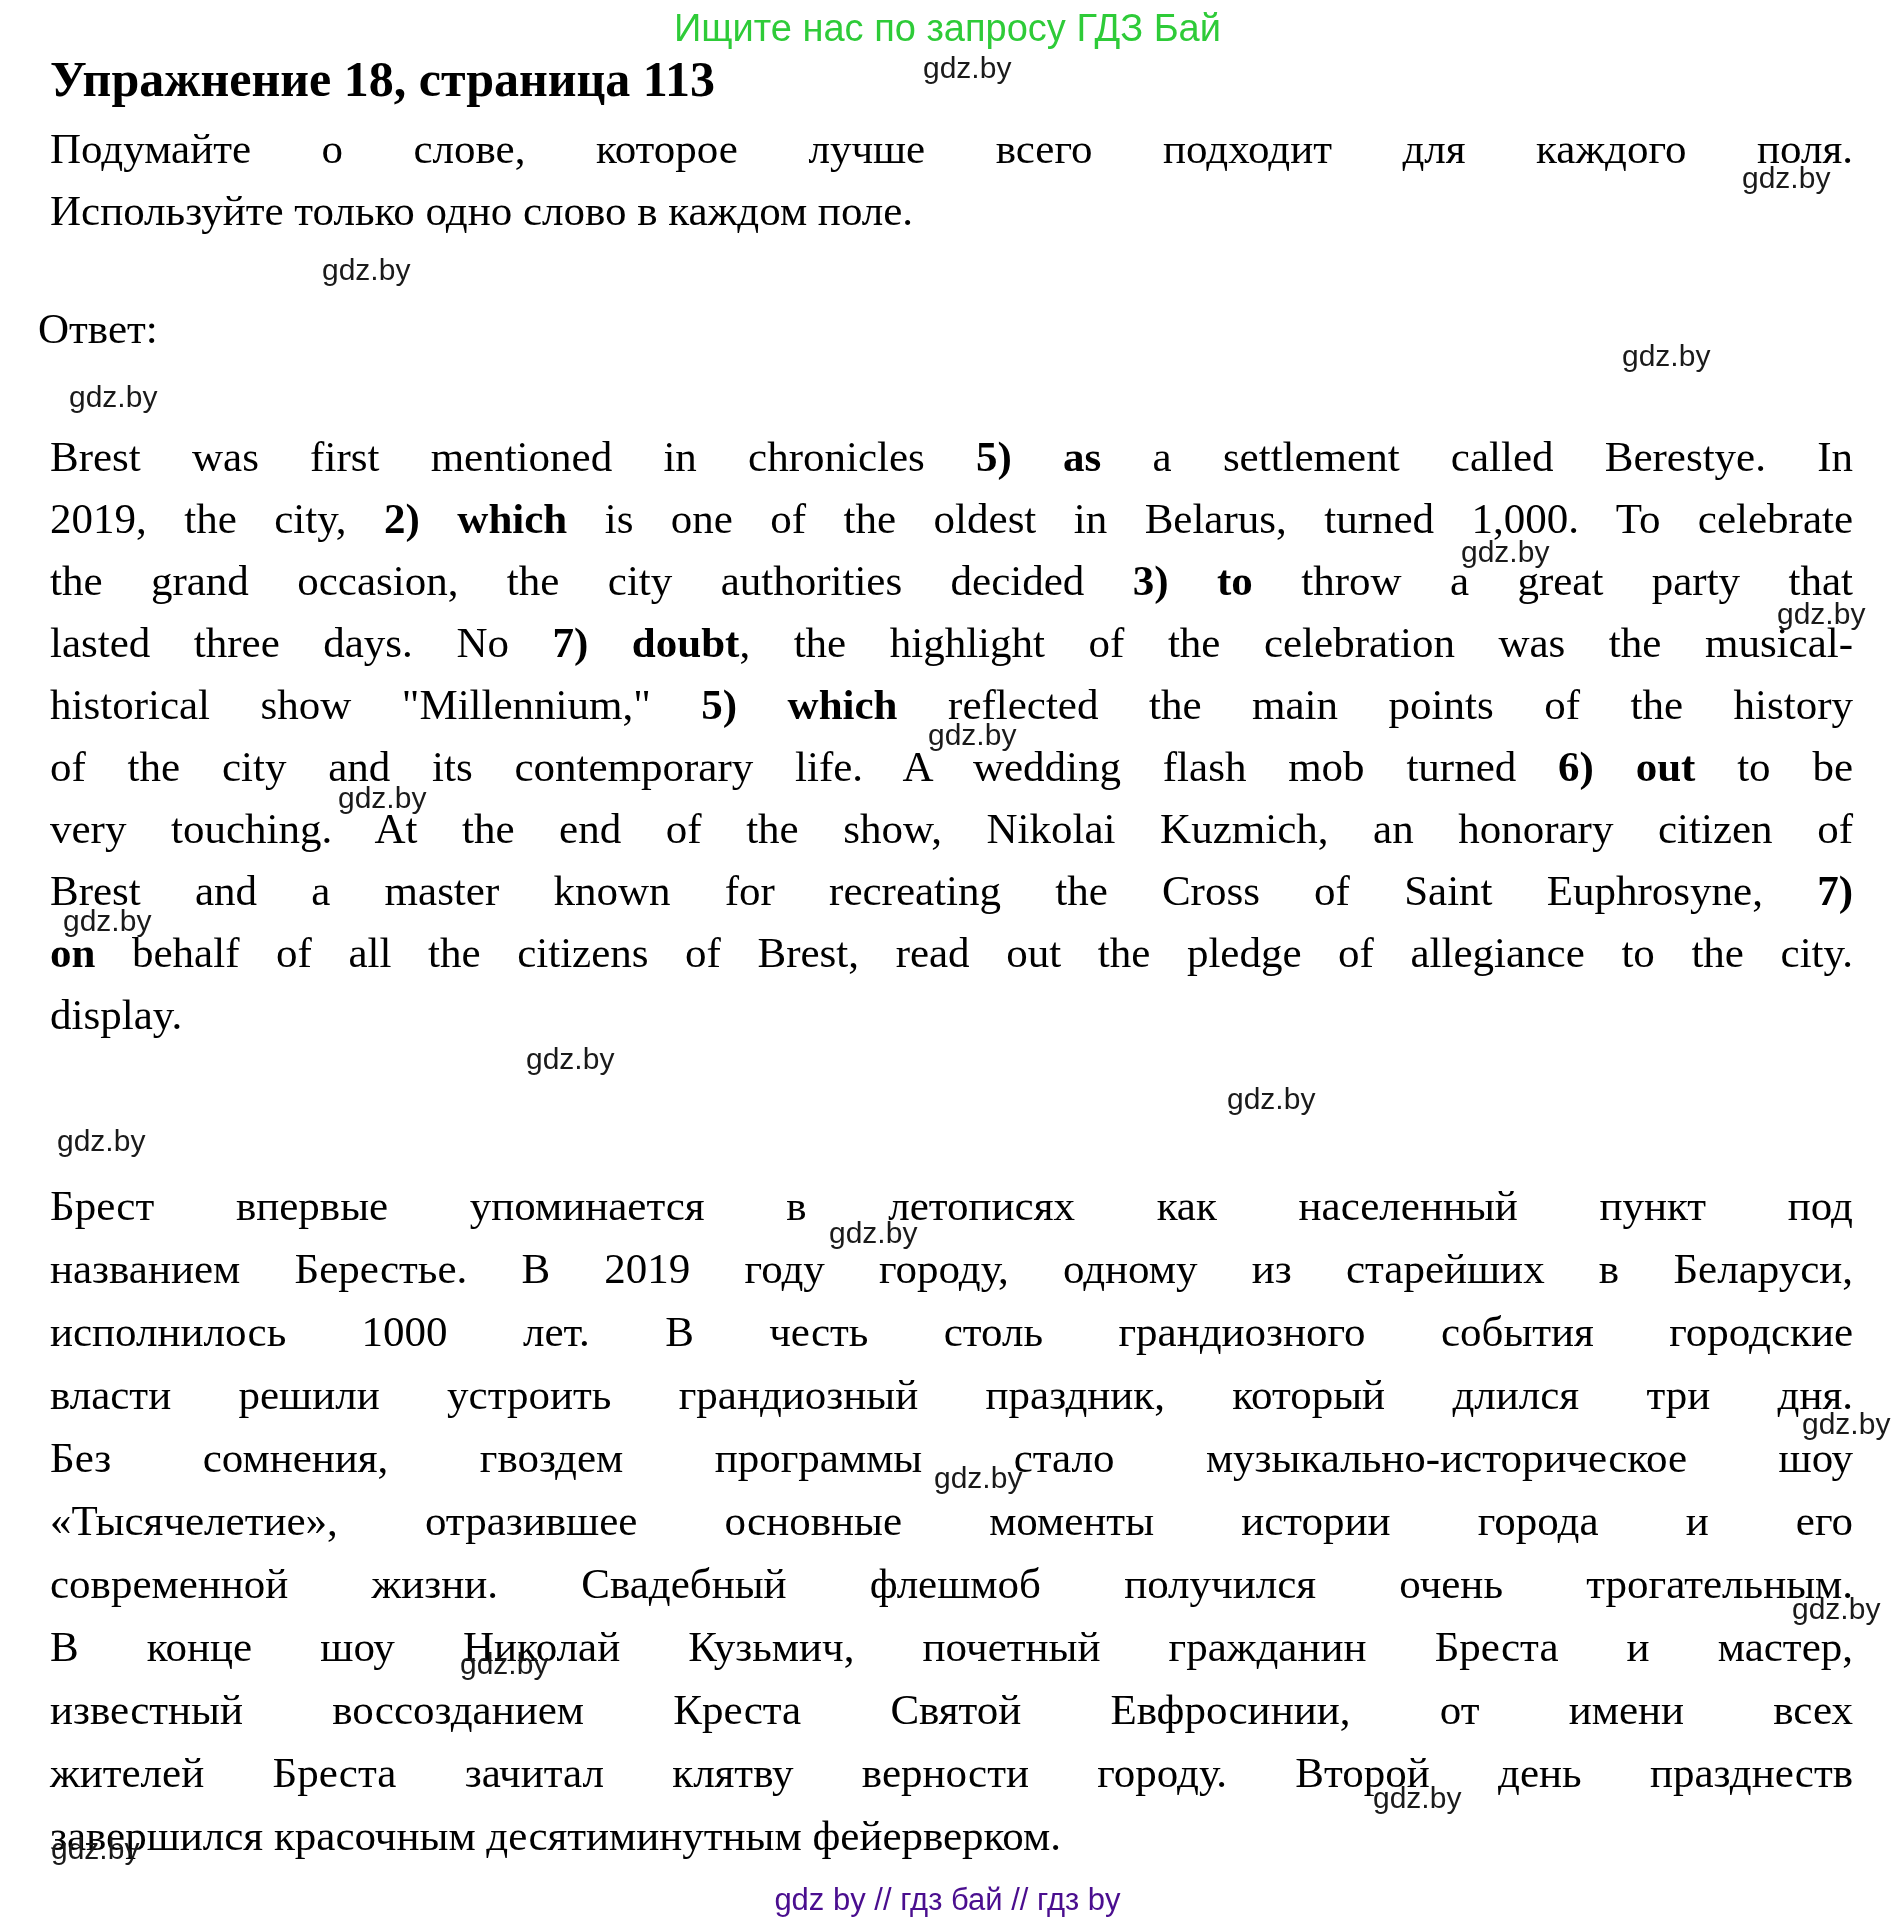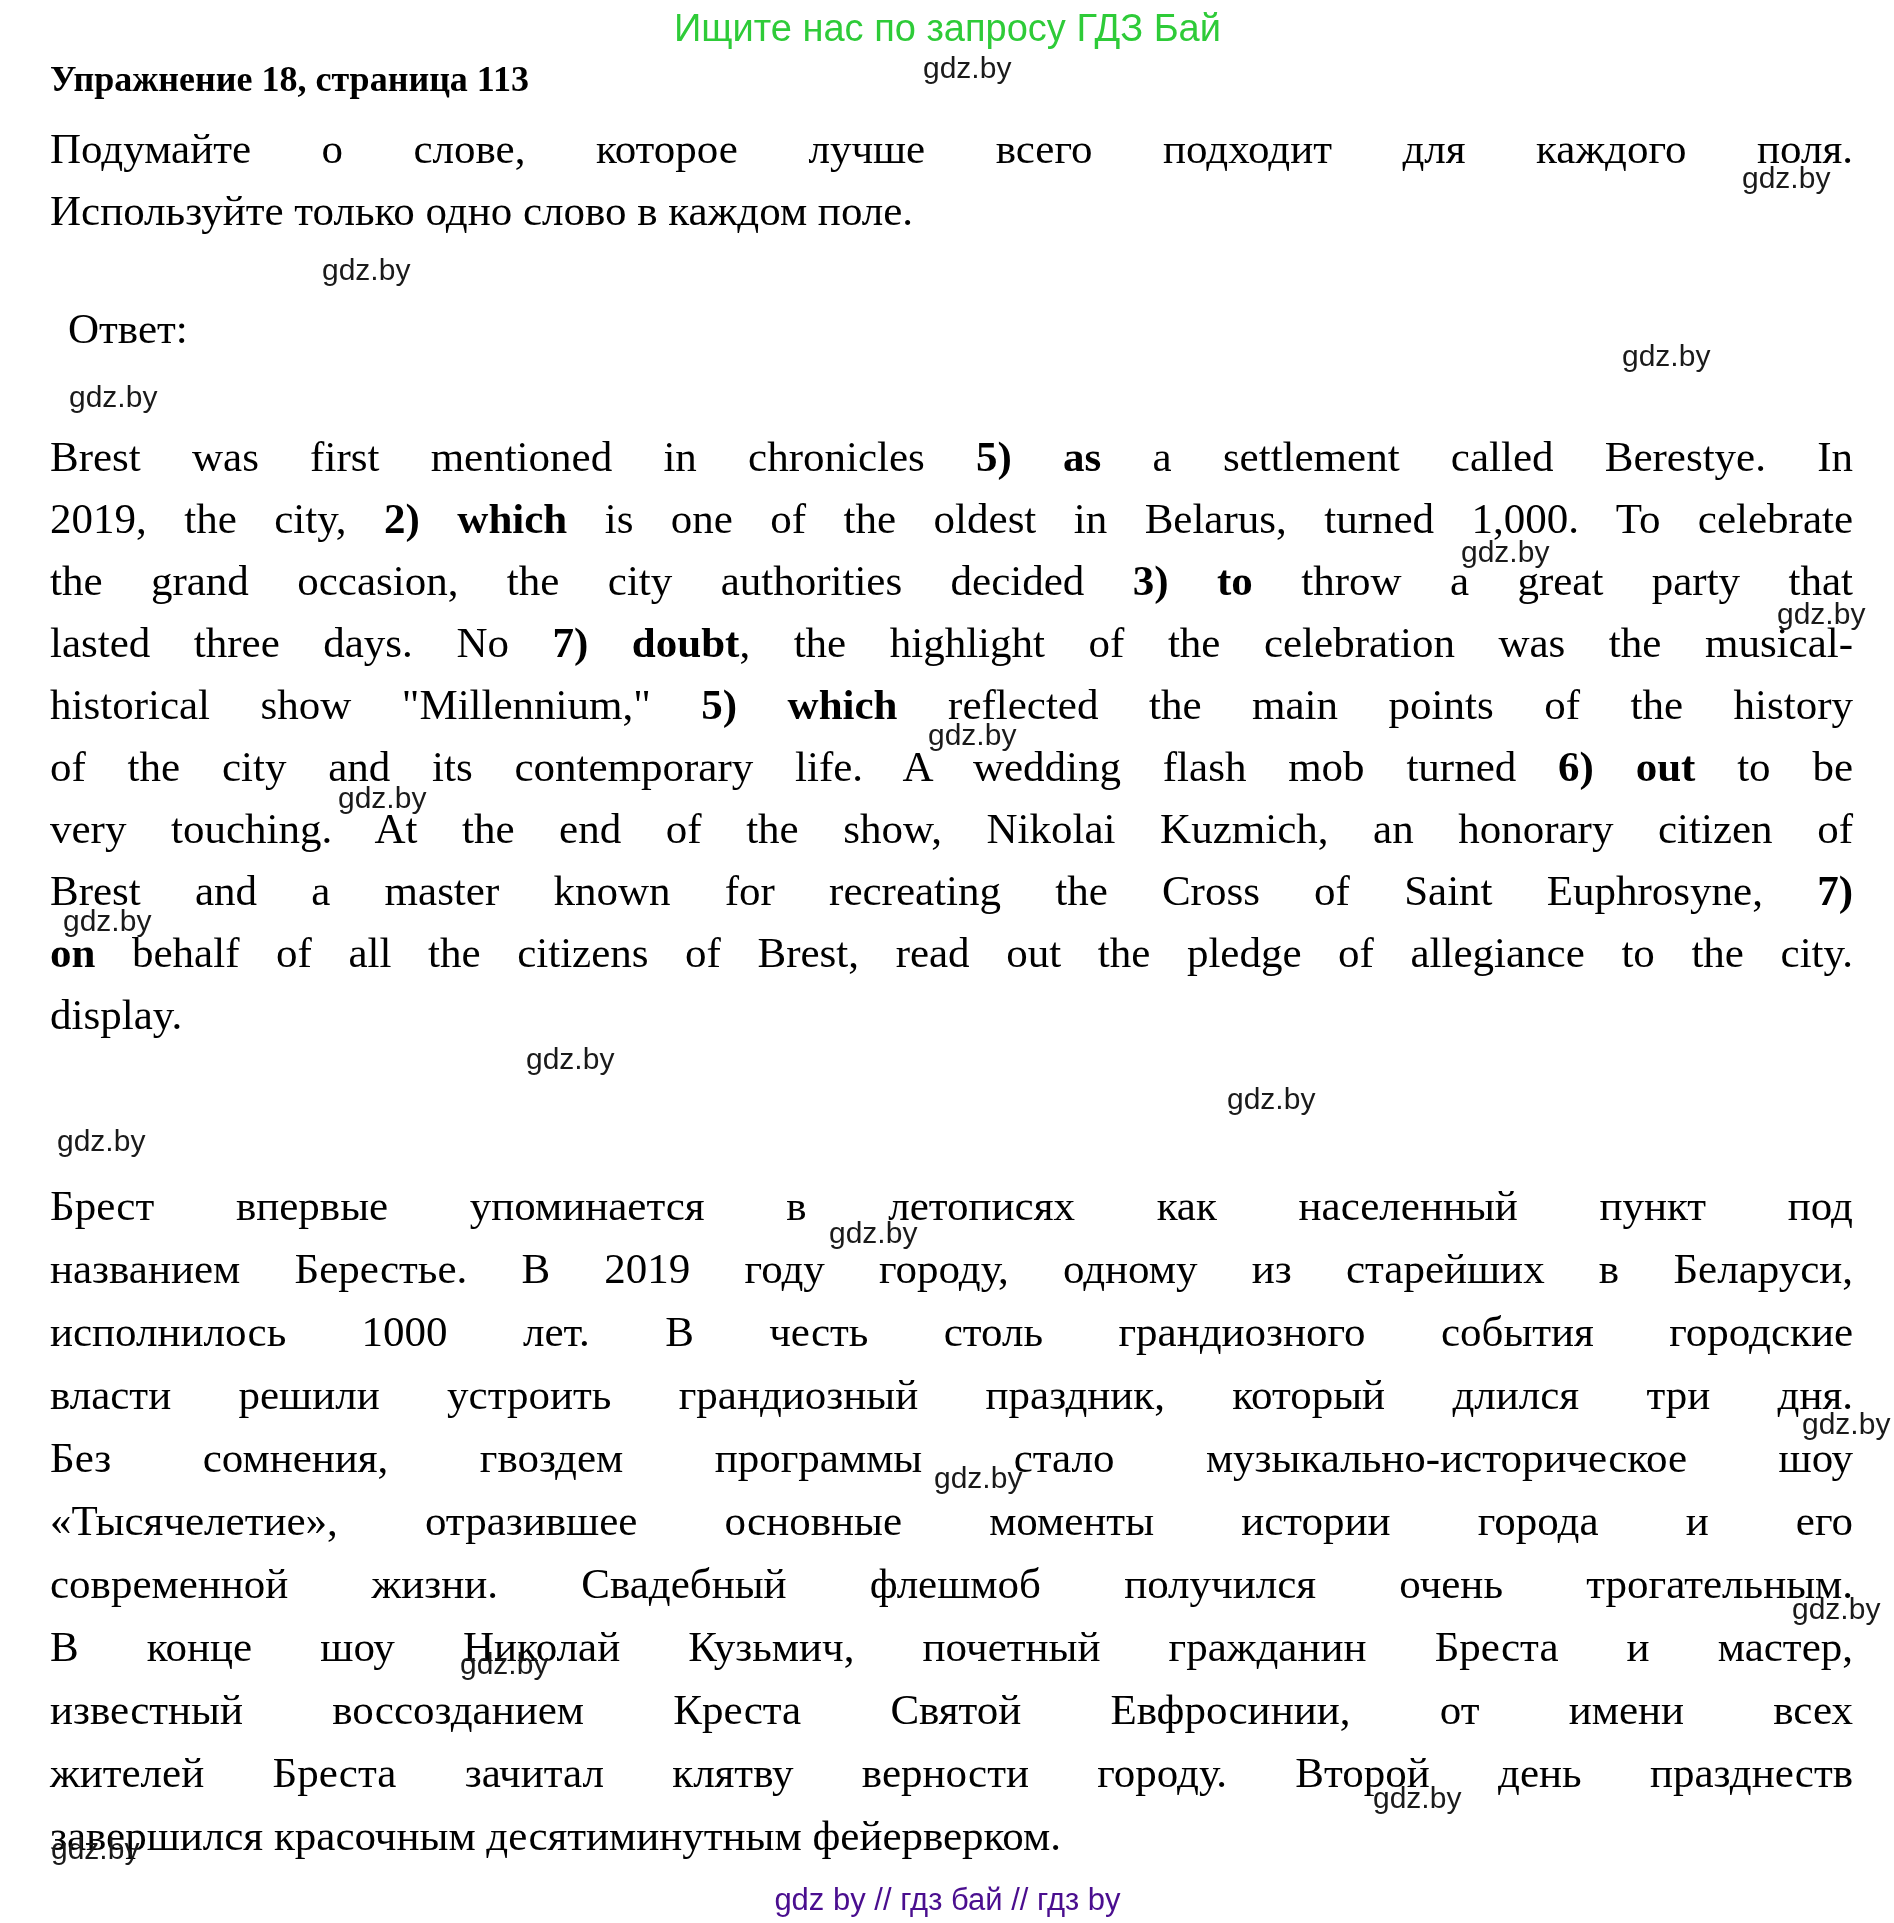--- a/index.html
+++ b/index.html
@@ -1,28 +1,28 @@
 <!DOCTYPE html>
 <html style="font-size:14.8px"><head>
 <meta charset="utf-8">
 <style>
   html,body{margin:0;padding:0;background:#ffffff;}
   .page{position:relative;width:1895px;height:1923px;background:#ffffff;
         font-family:"Liberation Serif",serif;color:var(--body,#000);overflow:hidden;}
   .promo{position:absolute;top:7.4px;left:0;width:100%;text-align:center;
          font-family:"Liberation Sans",sans-serif;font-size:38px;line-height:42px;
          color:var(--green,#2ecb38);}
-  .title{position:absolute;left:50px;top:52px;margin:0;font-size:36px;line-height:54px;
+  .title{position:absolute;left:50px;top:52px;margin:0;font-size:50px;line-height:54px;
          font-weight:bold;font-family:"Liberation Serif",serif;}
   .para{position:absolute;left:50px;width:1803px;font-size:43px;}
   .para .line{text-align:justify;text-align-last:justify;-moz-text-align-last:justify;
               white-space:normal;}
   .para .line.last{text-align-last:left;-moz-text-align-last:left;}
   #instruction{top:118px;}  #instruction .line{line-height:62px;height:62px;}
-  .answer{position:absolute;left:68px;top:305px;font-size:43px;line-height:48px;}
+  .answer{position:absolute;left:38px;top:305px;font-size:43px;line-height:48px;}
   #english{top:426px;}  #english .line{line-height:62px;height:62px;}
   #russian{top:1174px;} #russian .line{line-height:63px;height:63px;}
   .b{font-weight:bold;}
   .wm{position:absolute;font-family:"Liberation Sans",sans-serif;font-size:30px;
       line-height:27px;color:var(--wm,#1a1a1a);white-space:nowrap;}
   .footer{position:absolute;left:0;top:1881px;width:100%;text-align:center;
           font-family:"Liberation Sans",sans-serif;font-size:31px;line-height:37px;
           color:var(--purple,#4a0e8f);}
 </style>
 </head>

